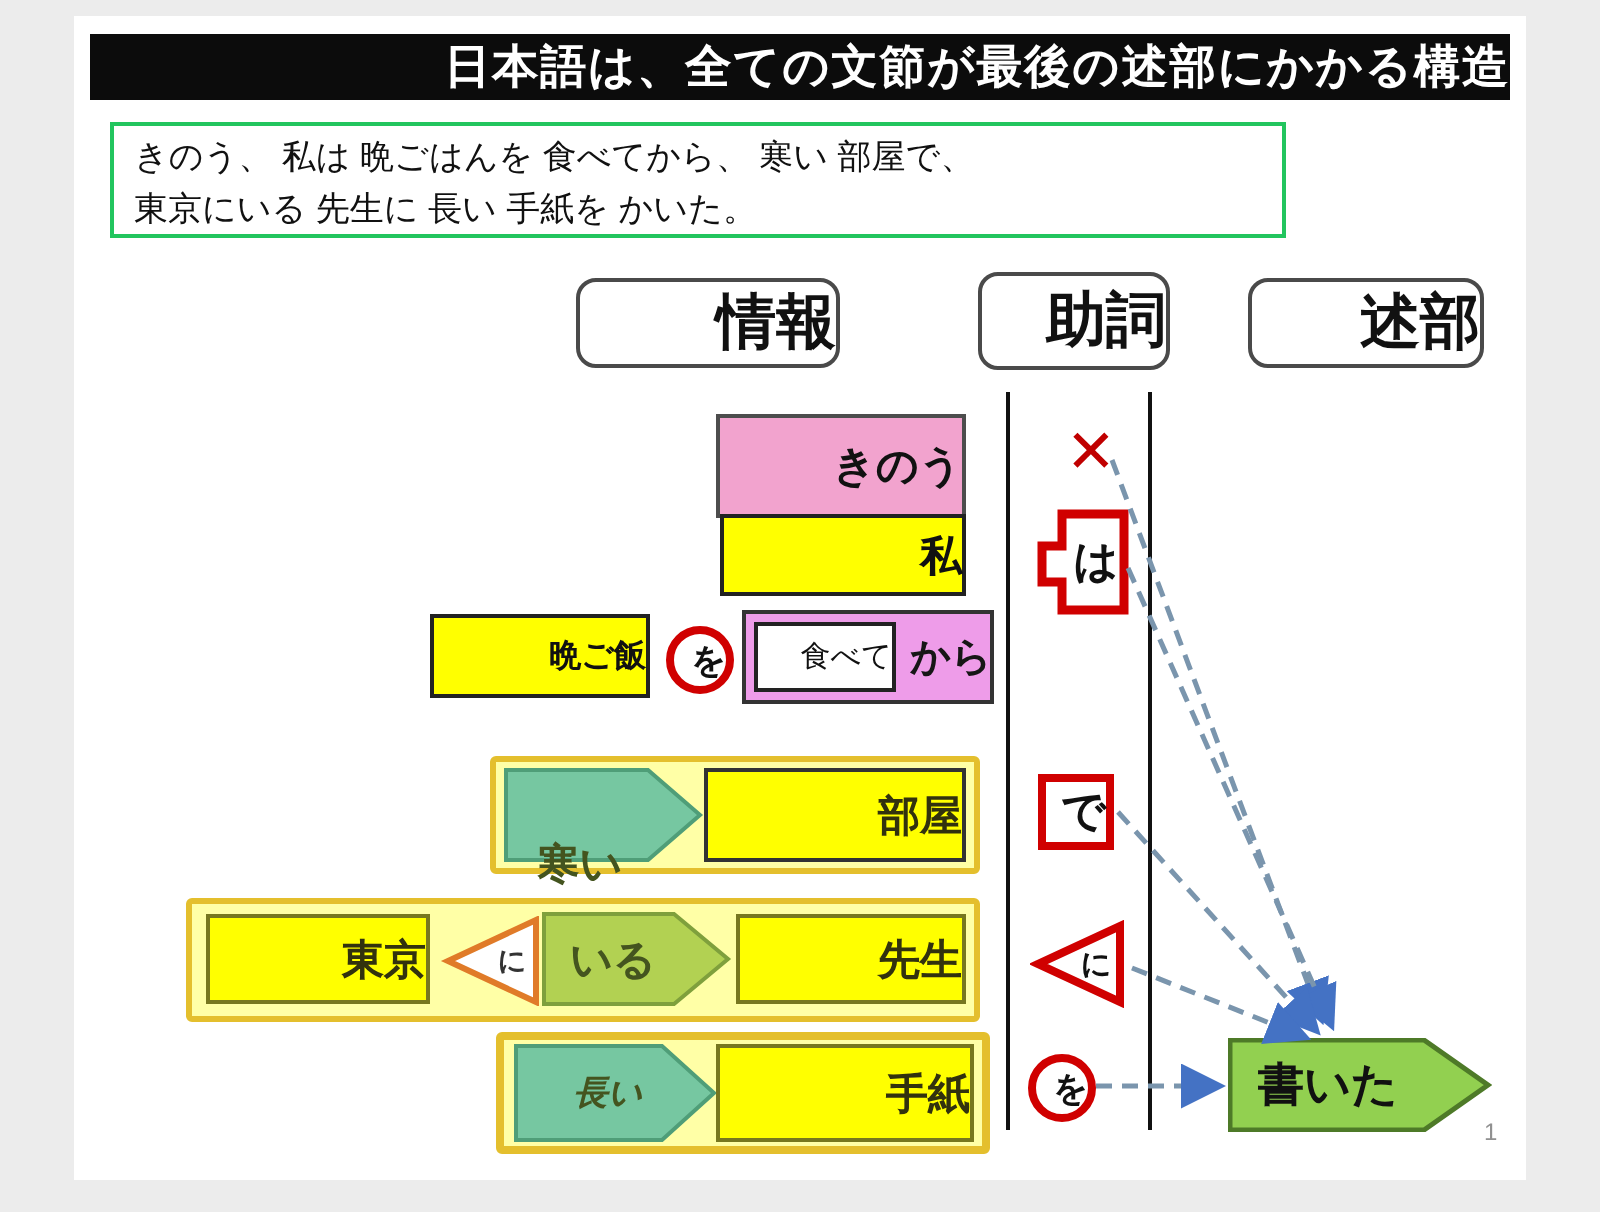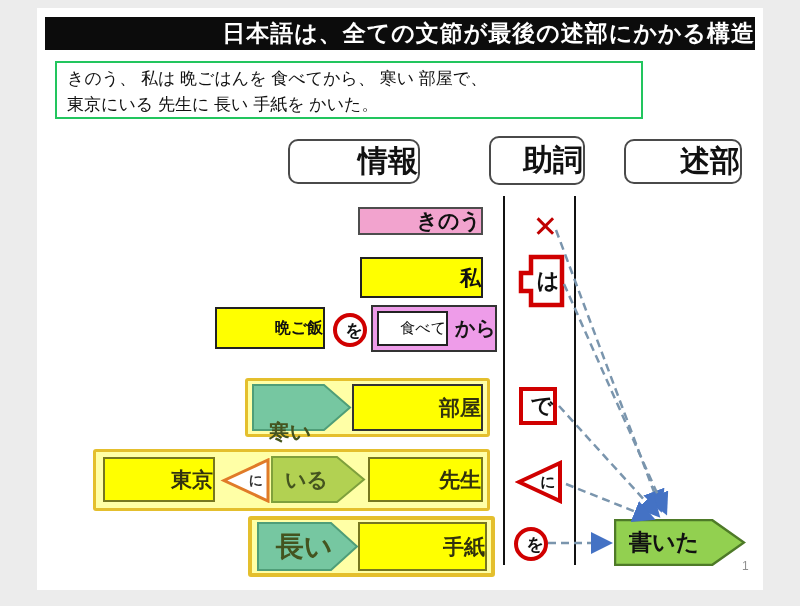--- a/index.html
+++ b/index.html
@@ -14,21 +14,21 @@
     color:#111;font-size:17px;line-height:1.5;padding:3px 10px;font-weight:500;}
 
   .hdr{border:2px solid #4a4a4a;border-radius:10px;background:#fff;color:#111;font-size:30px;font-weight:600;font-family:Liberation Mono, monospace;}
   .hdr-info{left:288px;top:139px;width:132px;height:45px;}
   .hdr-part{left:489px;top:136px;width:96px;height:49px;}
   .hdr-pred{left:624px;top:139px;width:118px;height:45px;}
 
   .vline{width:2px;background:#111;top:196px;height:369px;}
 
   .cell{font-weight:bold;color:#111;}
-  .box-kinou{left:358px;top:207px;width:125px;height:28px;background:#f2a3ce;border:2px solid #4d4d4d;font-size:21px;}
+  .box-kinou{left:358px;top:207px;width:125px;height:52px;background:#f2a3ce;border:2px solid #4d4d4d;font-size:21px;}
   .box-watashi{left:360px;top:257px;width:123px;height:41px;background:#ffff00;border:2px solid #222;font-size:21px;}
   .box-bangohan{left:215px;top:307px;width:110px;height:42px;background:#ffff00;border:2px solid #222;font-size:16px;}
   .violet-box{left:371px;top:305px;width:126px;height:47px;background:#ee9ce9;border:2px solid #333;}
   .verb-box{left:377px;top:311px;width:71px;height:35px;background:#fff;border:2px solid #222;font-size:15px;color:#111;font-family:Liberation Serif, serif;}
   .kara{left:449px;top:311px;width:47px;height:35px;font-size:20px;font-weight:bold;color:#161616;}
 
   .group{background:#ffffa6;border:3px solid #e4bf2d;border-radius:3px;}
   .grp-heya{left:245px;top:378px;width:245px;height:59px;}
   .grp-sensei{left:93px;top:449px;width:397px;height:62px;}
   .grp-tegami{left:248px;top:516px;width:247px;height:61px;border-width:4px;}
@@ -150,21 +150,21 @@
       <polygon points="45,3 45,41 4,22" fill="#ffffff" stroke="#d00000" stroke-width="4"></polygon>
     </svg>
     <div class="arrow-label" style="left:18px;font-size:15px;color:#111;">に</div>
   </div>
 
   <div class="abs group grp-tegami"></div>
   <div class="abs arrow-wrap" style="left:257px;top:522px;width:102px;height:49px;">
     <svg width="102" height="49" viewBox="0 0 102 49">
       <polygon points="1,1 74,1 100,24.5 74,48 1,48" fill="#76c7a1" stroke="#4f9e78" stroke-width="2"></polygon>
     </svg>
-    <div class="arrow-label" style="right:8px;font-size:28px;">長い</div>
+    <div class="arrow-label" style="right:8px;font-size:17px;font-style:italic;">長い</div>
   </div>
   <div class="abs center ybox box-tegami">
     <span>手紙</span>
   </div>
   <div class="abs center red-circle circ-wo2">
     <span>を</span>
   </div>
 
   <div class="abs arrow-wrap" style="left:614px;top:519px;width:132px;height:47px;">
     <svg width="132" height="47" viewBox="0 0 132 47">

